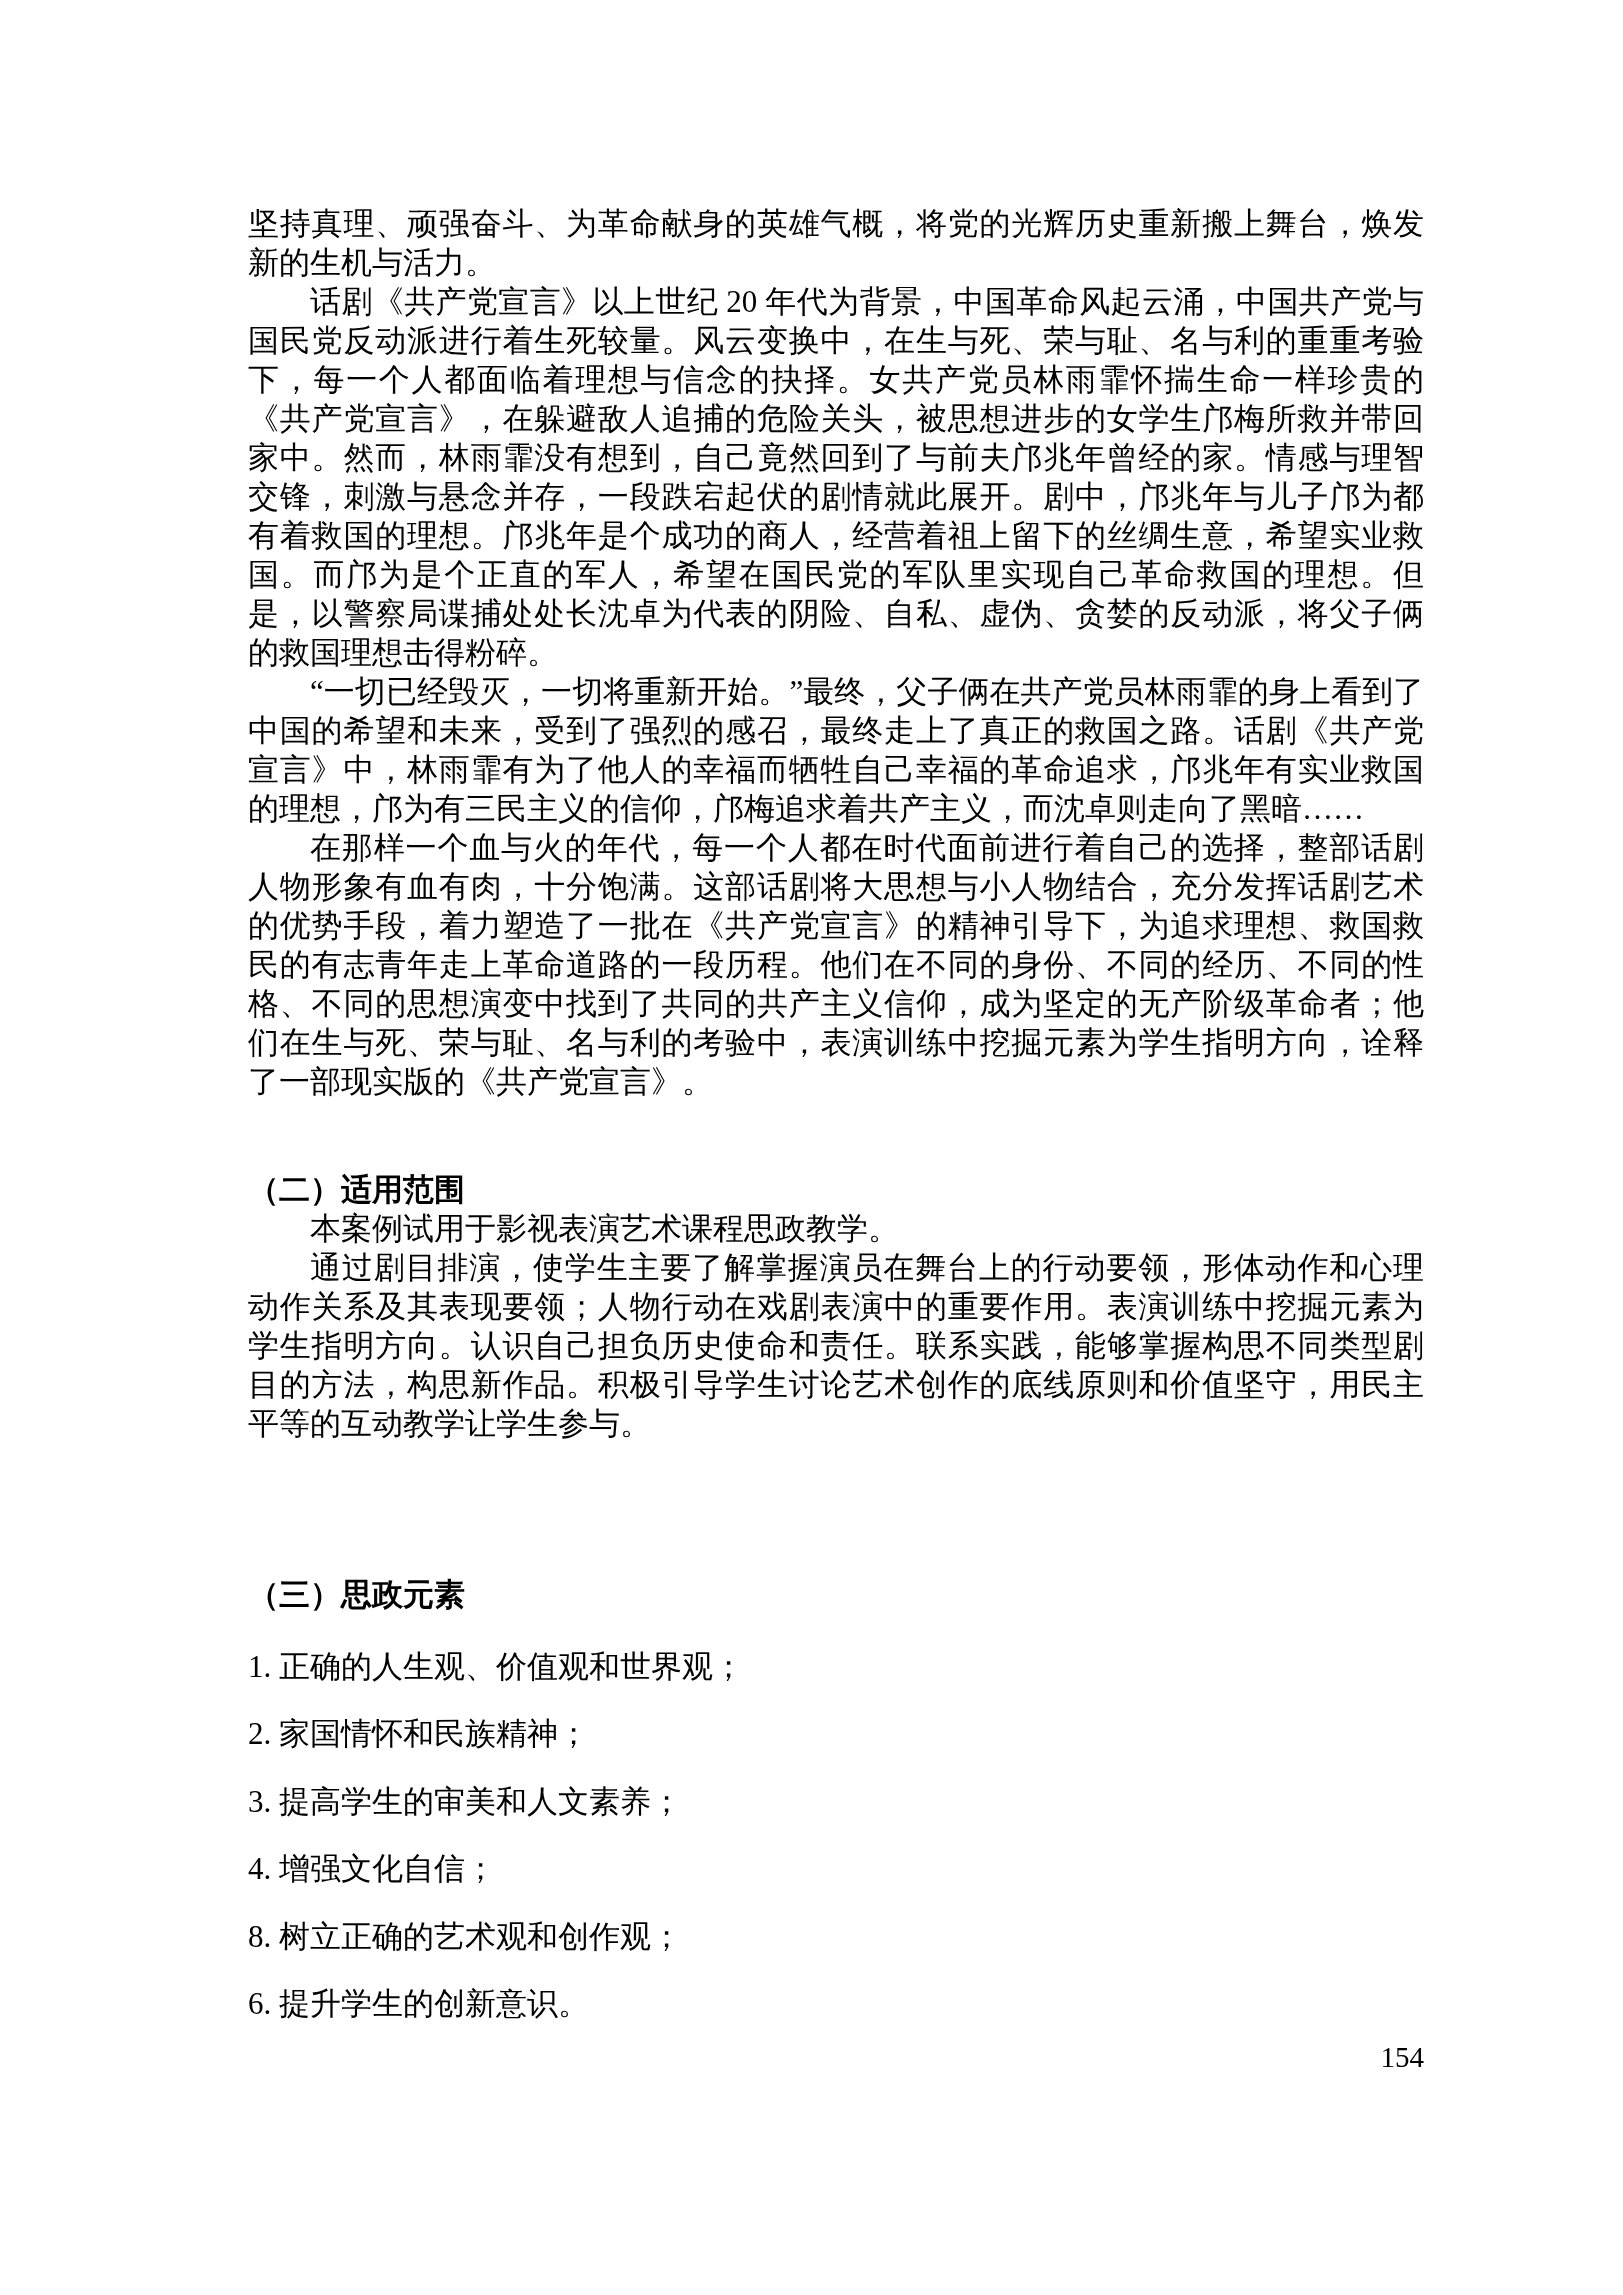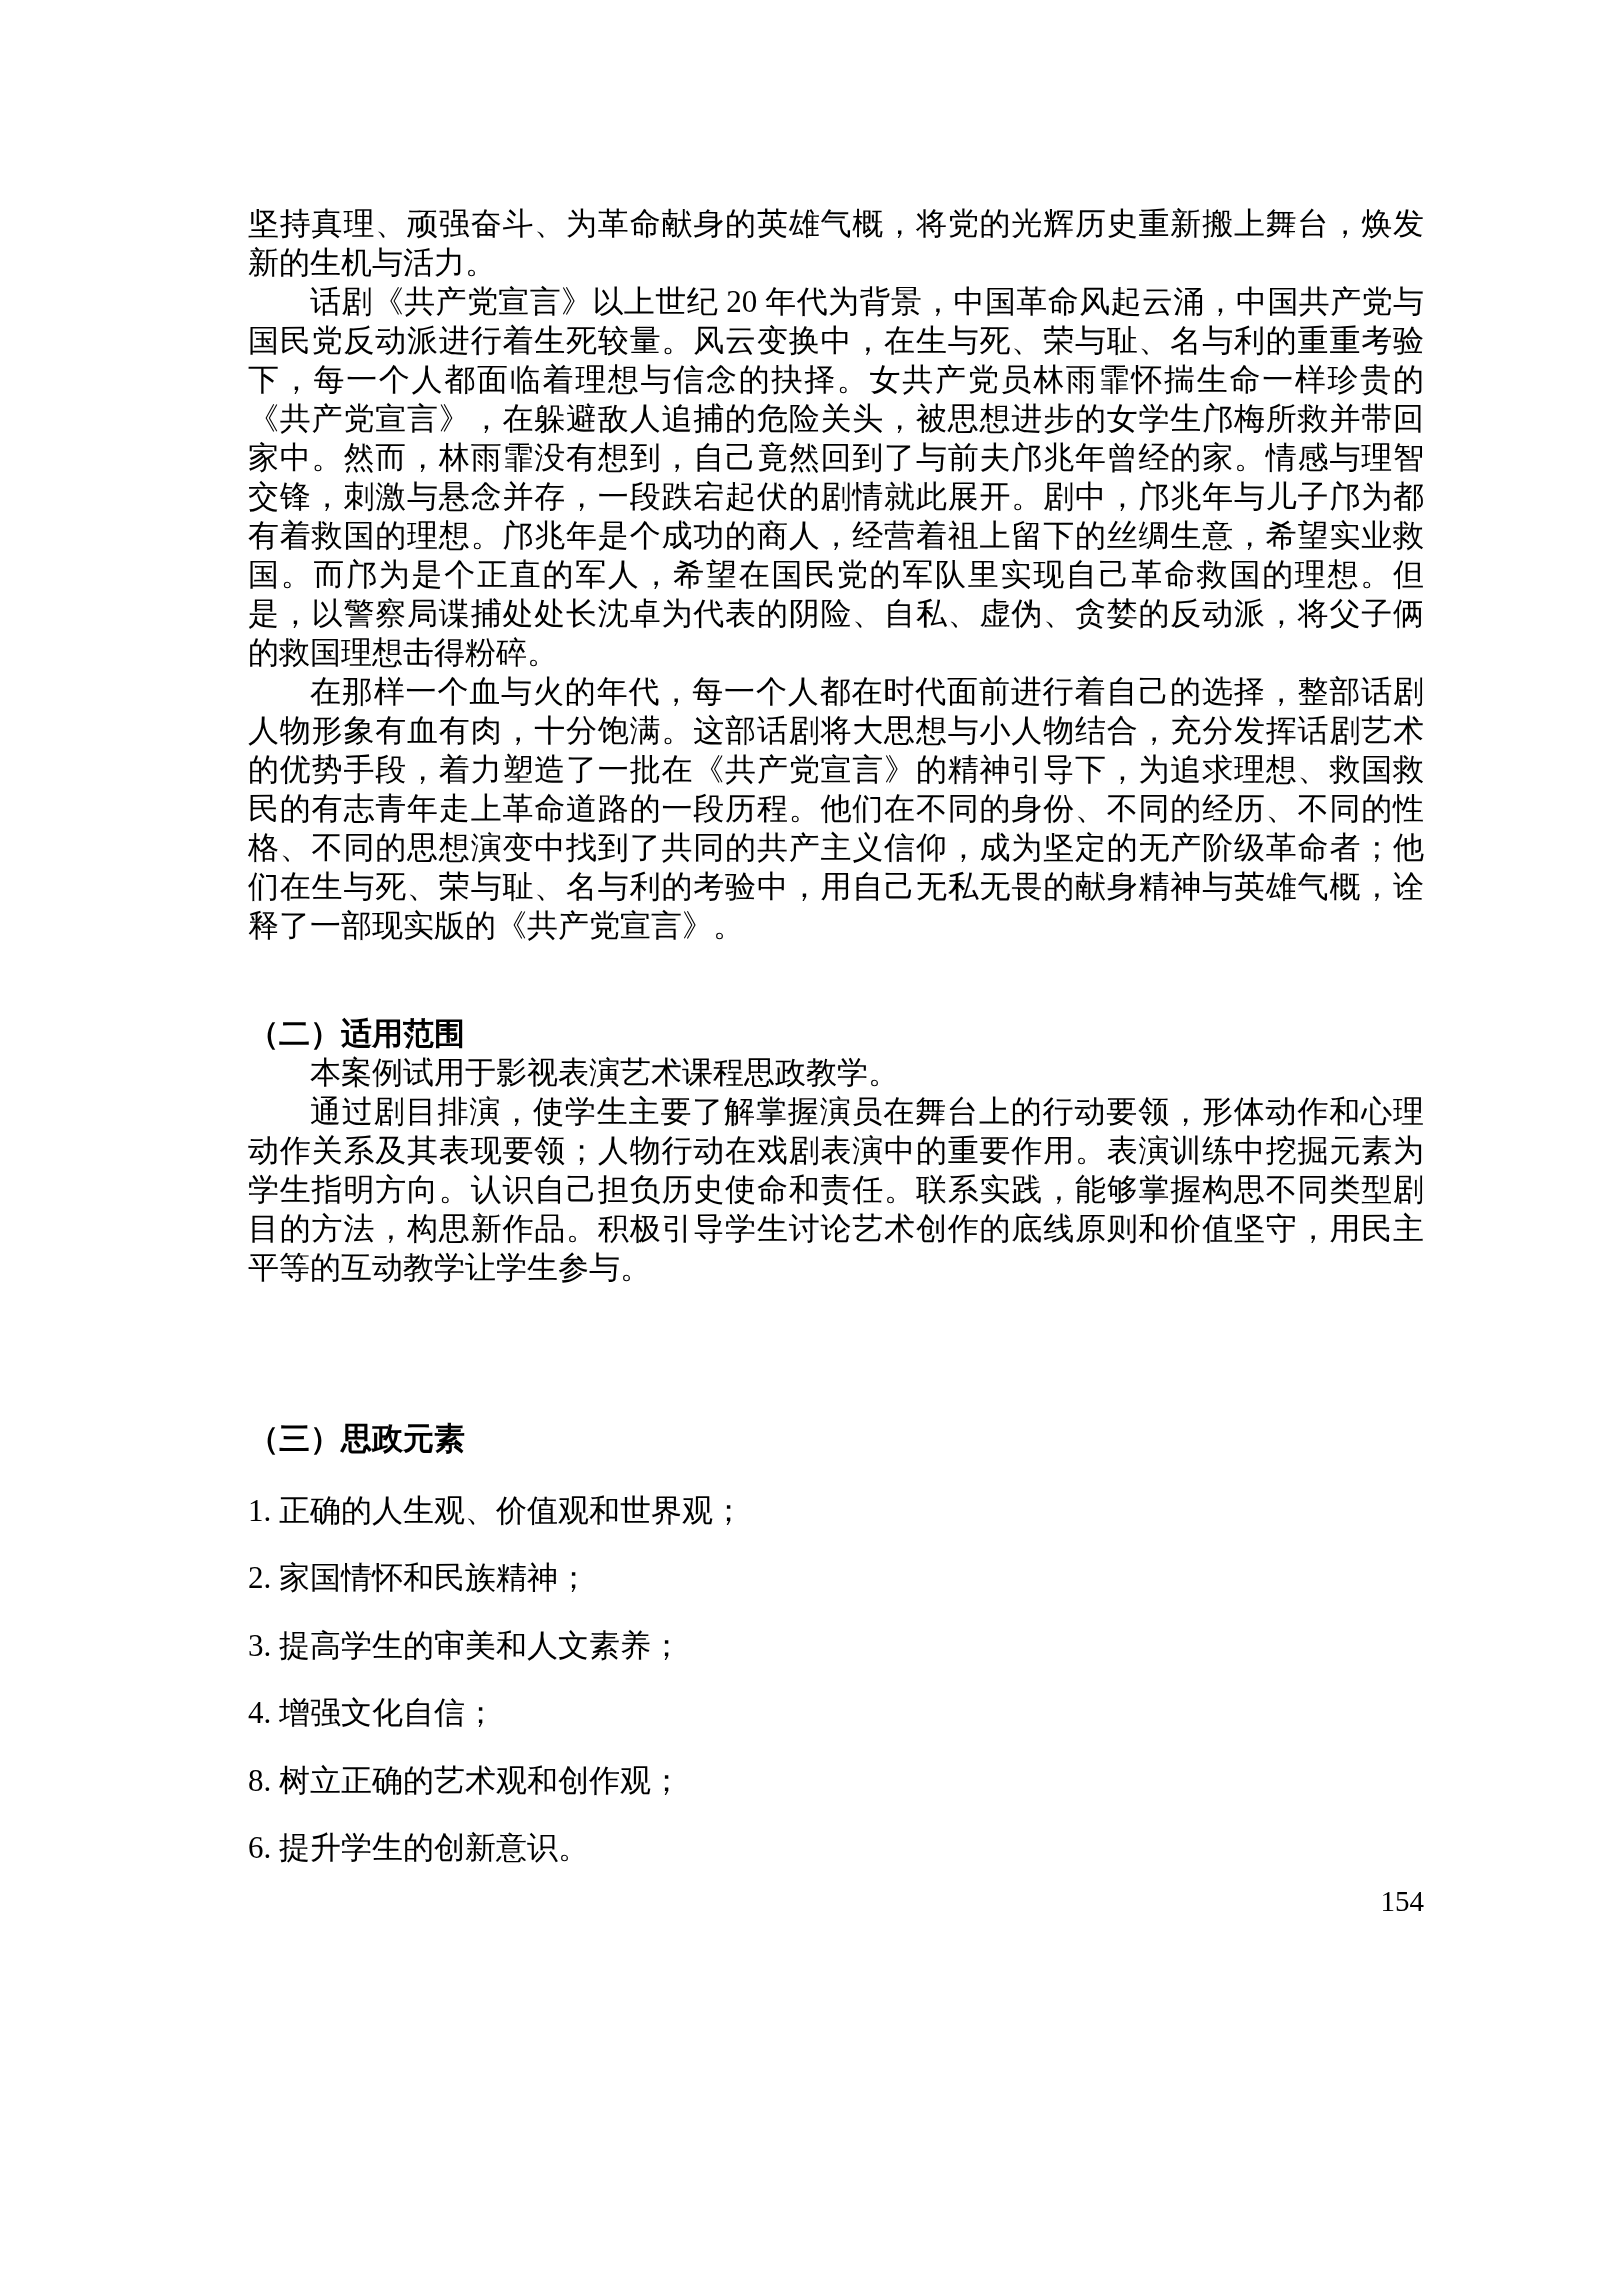--- a/index.html
+++ b/index.html
@@ -48,21 +48,22 @@
   }
 </style>
 </head>
 <body>
 
 <div class="page">
 
   <div class="body-text">
     <p class="para">坚持真理、顽强奋斗、为革命献身的英雄气概，将党的光辉历史重新搬上舞台，焕发新的生机与活力。</p>
     <p class="para indent">话剧《共产党宣言》以上世纪 20 年代为背景，中国革命风起云涌，中国共产党与国民党反动派进行着生死较量。风云变换中，在生与死、荣与耻、名与利的重重考验下，每一个人都面临着理想与信念的抉择。女共产党员林雨霏怀揣生命一样珍贵的《共产党宣言》，在躲避敌人追捕的危险关头，被思想进步的女学生邝梅所救并带回家中。然而，林雨霏没有想到，自己竟然回到了与前夫邝兆年曾经的家。情感与理智交锋，刺激与悬念并存，一段跌宕起伏的剧情就此展开。剧中，邝兆年与儿子邝为都有着救国的理想。邝兆年是个成功的商人，经营着祖上留下的丝绸生意，希望实业救国。而邝为是个正直的军人，希望在国民党的军队里实现自己革命救国的理想。但是，以警察局谍捕处处长沈卓为代表的阴险、自私、虚伪、贪婪的反动派，将父子俩的救国理想击得粉碎。</p>
-    <p class="para indent">在那样一个血与火的年代，每一个人都在时代面前进行着自己的选择，整部话剧人物形象有血有肉，十分饱满。这部话剧将大思想与小人物结合，充分发挥话剧艺术的优势手段，着力塑造了一批在《共产党宣言》的精神引导下，为追求理想、救国救民的有志青年走上革命道路的一段历程。他们在不同的身份、不同的经历、不同的性格、不同的思想演变中找到了共同的共产主义信仰，成为坚定的无产阶级革命者；他们在生与死、荣与耻、名与利的考验中，用自己无私无畏的献身精神与英雄气概，诠释了一部现实版的《共产党宣言》。</p>
+    <p class="para indent">“一切已经毁灭，一切将重新开始。”最终，父子俩在共产党员林雨霏的身上看到了中国的希望和未来，受到了强烈的感召，最终走上了真正的救国之路。话剧《共产党宣言》中，林雨霏有为了他人的幸福而牺牲自己幸福的革命追求，邝兆年有实业救国的理想，邝为有三民主义的信仰，邝梅追求着共产主义，而沈卓则走向了黑暗……</p>
+    <p class="para indent">在那样一个血与火的年代，每一个人都在时代面前进行着自己的选择，整部话剧人物形象有血有肉，十分饱满。这部话剧将大思想与小人物结合，充分发挥话剧艺术的优势手段，着力塑造了一批在《共产党宣言》的精神引导下，为追求理想、救国救民的有志青年走上革命道路的一段历程。他们在不同的身份、不同的经历、不同的性格、不同的思想演变中找到了共同的共产主义信仰，成为坚定的无产阶级革命者；他们在生与死、荣与耻、名与利的考验中，表演训练中挖掘元素为学生指明方向，诠释了一部现实版的《共产党宣言》。</p>
   </div>
 
   <h2 class="sec-heading h-scope">（二）适用范围</h2>
 
   <div class="body-text">
     <p class="para indent">本案例试用于影视表演艺术课程思政教学。</p>
     <p class="para indent">通过剧目排演，使学生主要了解掌握演员在舞台上的行动要领，形体动作和心理动作关系及其表现要领；人物行动在戏剧表演中的重要作用。表演训练中挖掘元素为学生指明方向。认识自己担负历史使命和责任。联系实践，能够掌握构思不同类型剧目的方法，构思新作品。积极引导学生讨论艺术创作的底线原则和价值坚守，用民主平等的互动教学让学生参与。</p>
   </div>
 
   <h2 class="sec-heading h-elements">（三）思政元素</h2>

